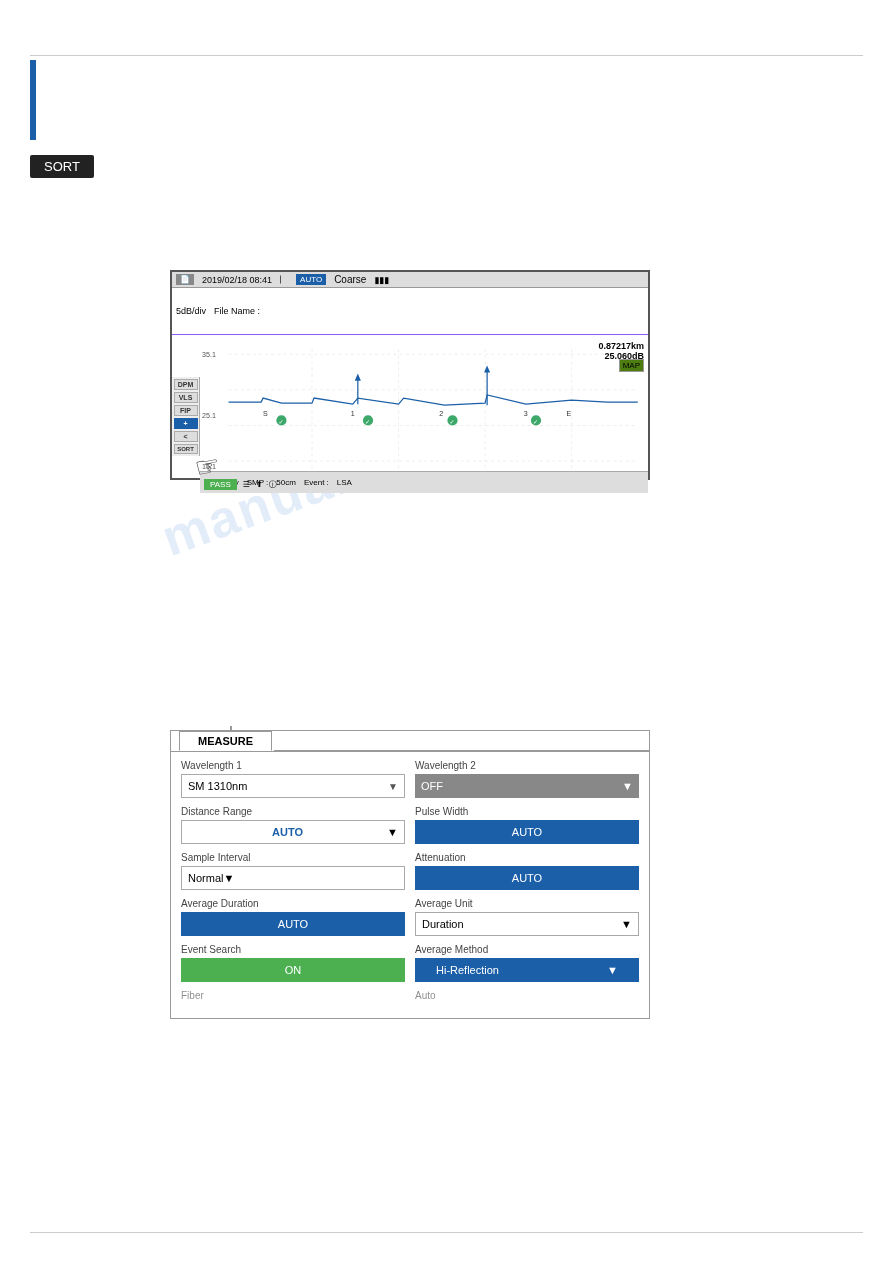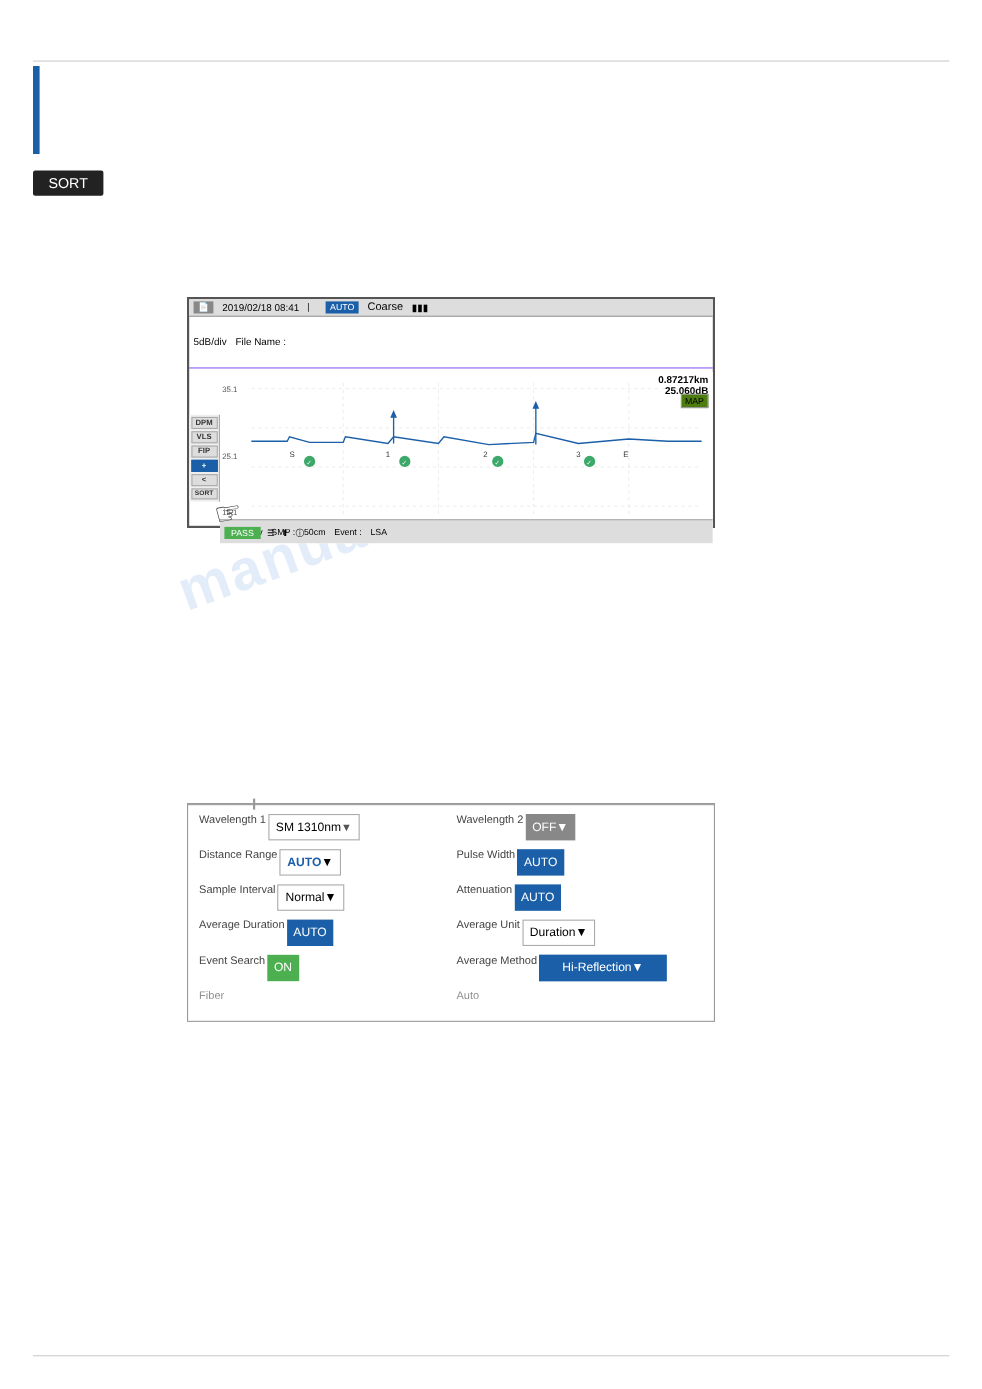--- a/index.html
+++ b/index.html
@@ -205,20 +205,21 @@
 
     .measure-row {
       display: flex;
       gap: 10px;
       margin-bottom: 8px;
     }
 
     .measure-col {
       flex: 1;
       display: flex;
+      flex-direction: column;
       gap: 2px;
     }
 
     .measure-label {
       font-size: 10px;
       color: #444;
       margin-bottom: 1px;
     }
 
     .measure-select {
@@ -398,20 +399,25 @@
         </div>
       </div>
     </div>
   </div>
 </div>
 
 <div class="hand-cursor">☞</div>
 
 <div class="measure-panel">
 
+  <div style="display:flex; align-items:flex-end; padding: 0 0 0 8px; position:relative;">
+    <div class="measure-tab active">MEASURE</div>
+
+    <div style="flex:1; height:1px; background:#999; margin-bottom:0; align-self:flex-end; border-top:1px solid #999;"></div>
+  </div>
   <div class="measure-content">
 
     <div class="measure-row">
       <div class="measure-col">
         <div class="measure-label">Wavelength 1</div>
         <div class="measure-select">
           <span>SM 1310nm</span>
           <span class="arrow">▼</span>
         </div>
       </div>

